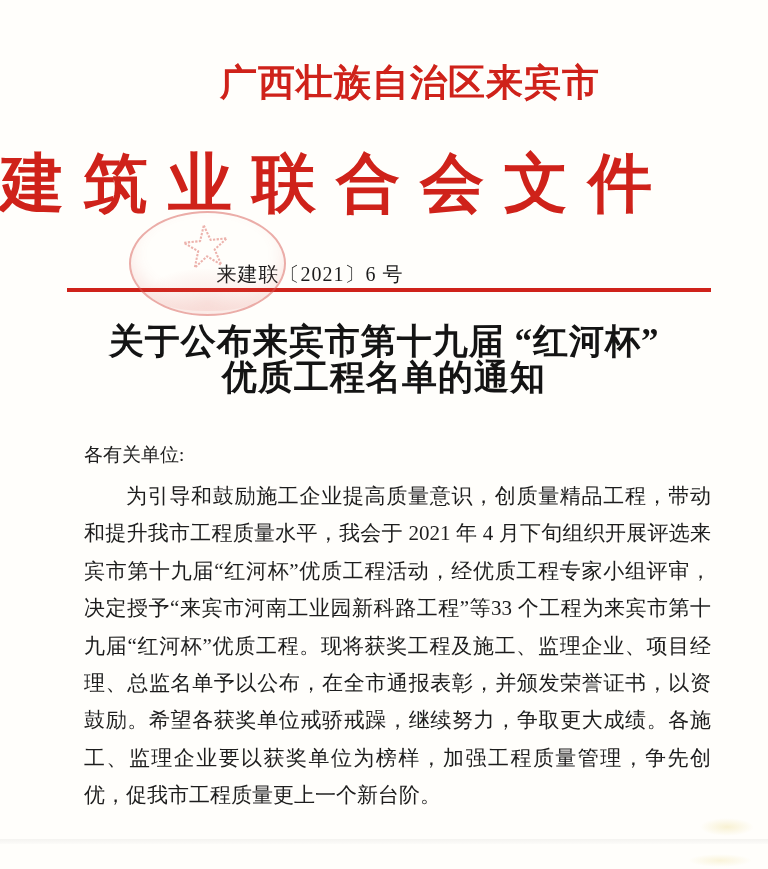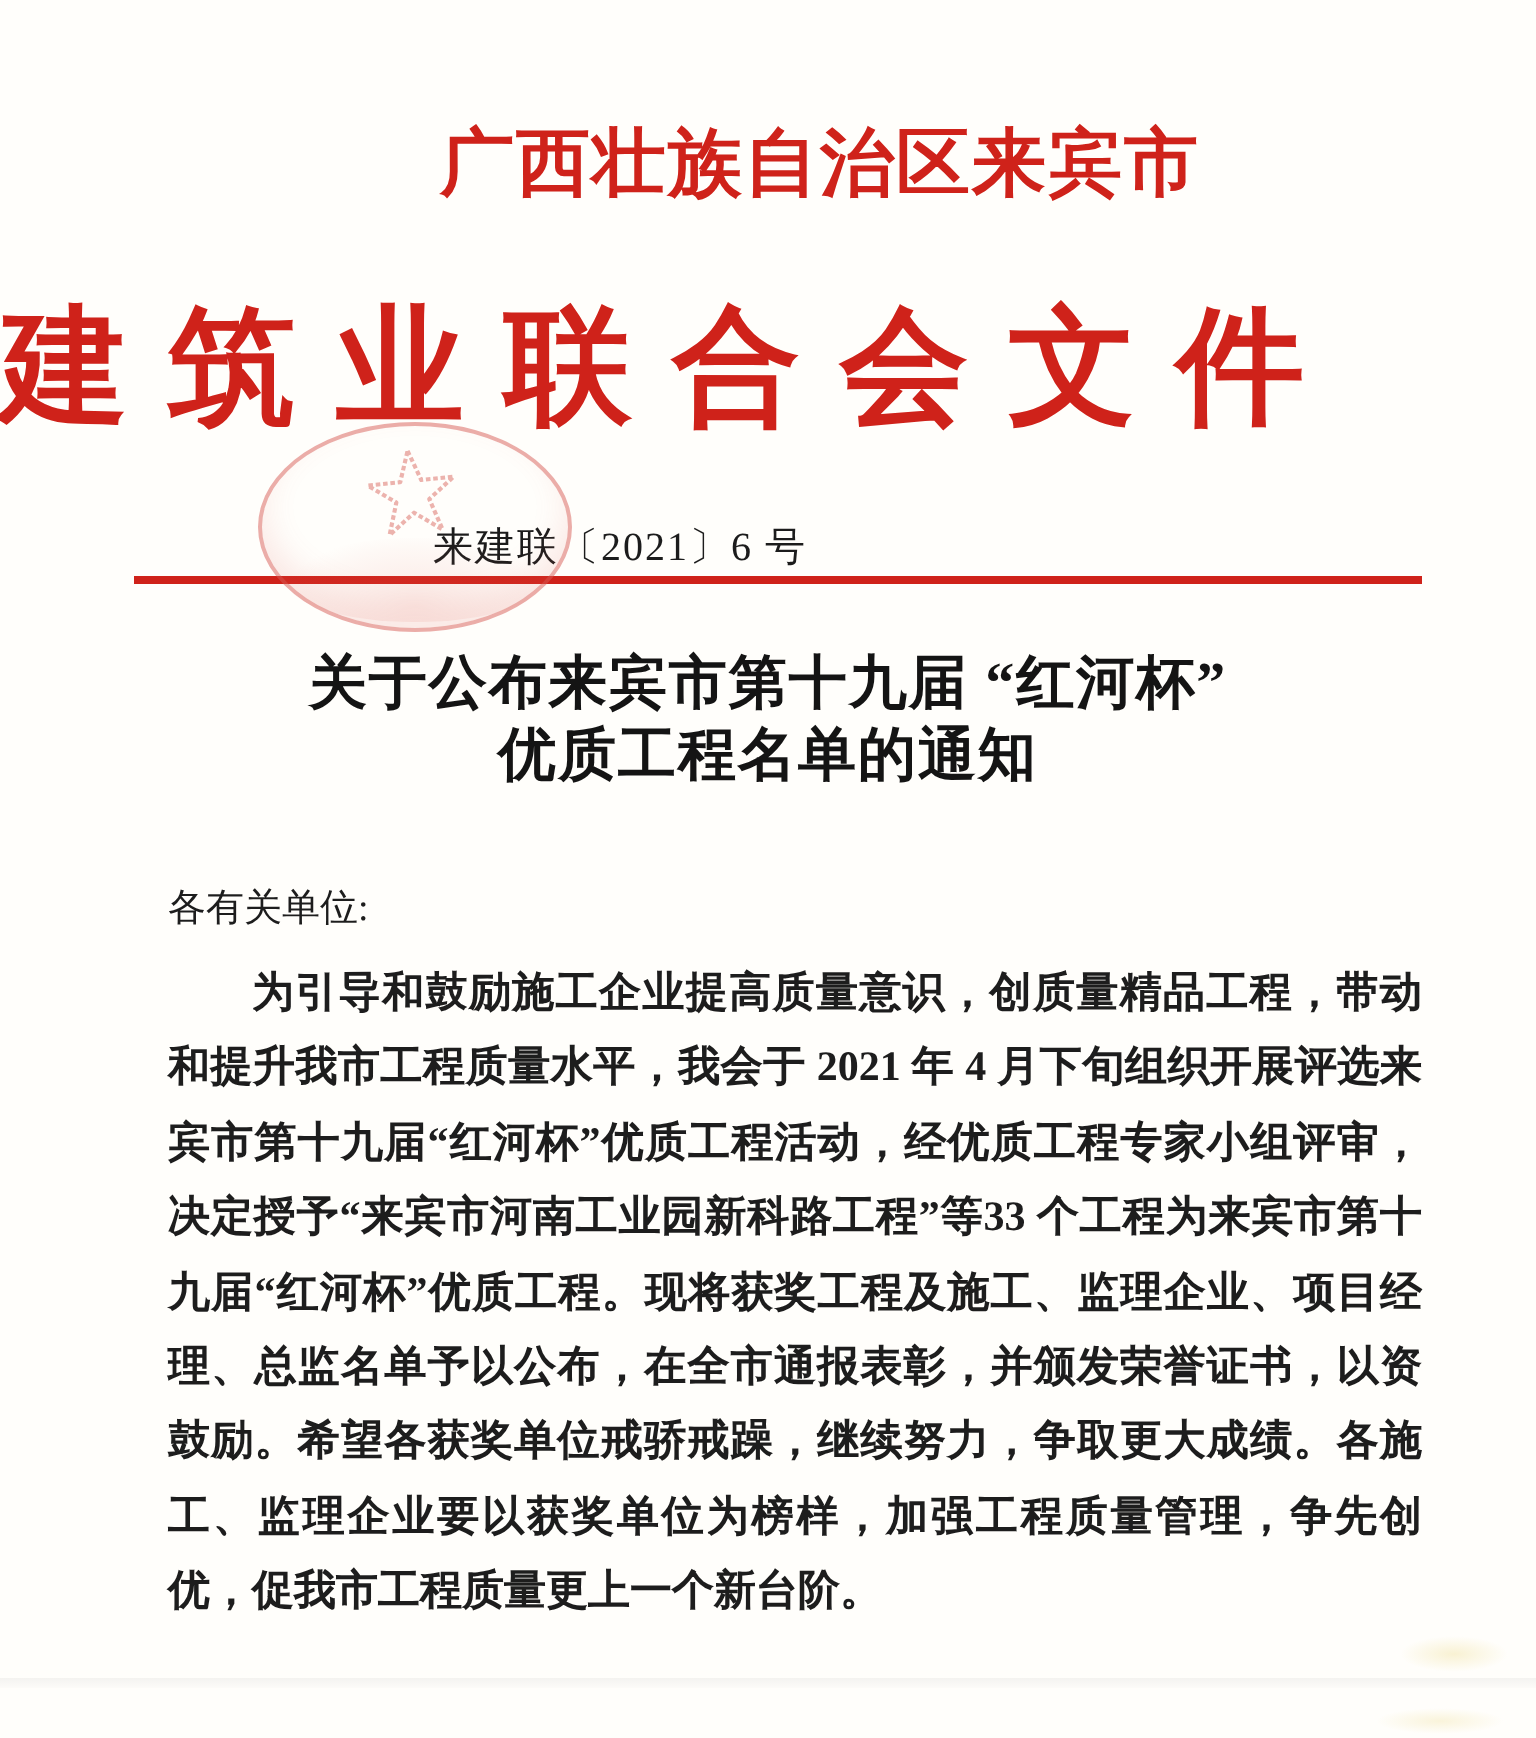--- a/index.html
+++ b/index.html
@@ -44,35 +44,34 @@
     letter-spacing:1px;
   }
   .red-rule{
     position:absolute;top:288px;left:67px;
     width:644px;height:4px;
     background:var(--red);
   }
   .doc-title{
     position:absolute;top:324px;left:0;width:768px;
     text-align:center;
-    font-size:29px;line-height:36px;font-weight:700;
+    font-size:35px;line-height:36px;font-weight:700;
     color:#141414;
     letter-spacing:1px;
   }
   .salutation{
     position:absolute;top:443px;left:84px;
     font-size:19px;line-height:24px;
   }
   .body-par{
     position:absolute;top:478px;left:84px;width:627px;
     font-size:21px;line-height:37.4px;
     text-align:justify;
     text-indent:2em;
     color:var(--ink);
-    font-weight:bold;
   }
   
   .seal{
     position:absolute;left:129px;top:211px;
     width:153px;height:101px;
     border:2.5px solid rgba(216,92,86,0.5);
     border-radius:50%;
     box-shadow:inset 0 -10px 16px rgba(222,100,92,0.14);
     z-index:3;
   }

